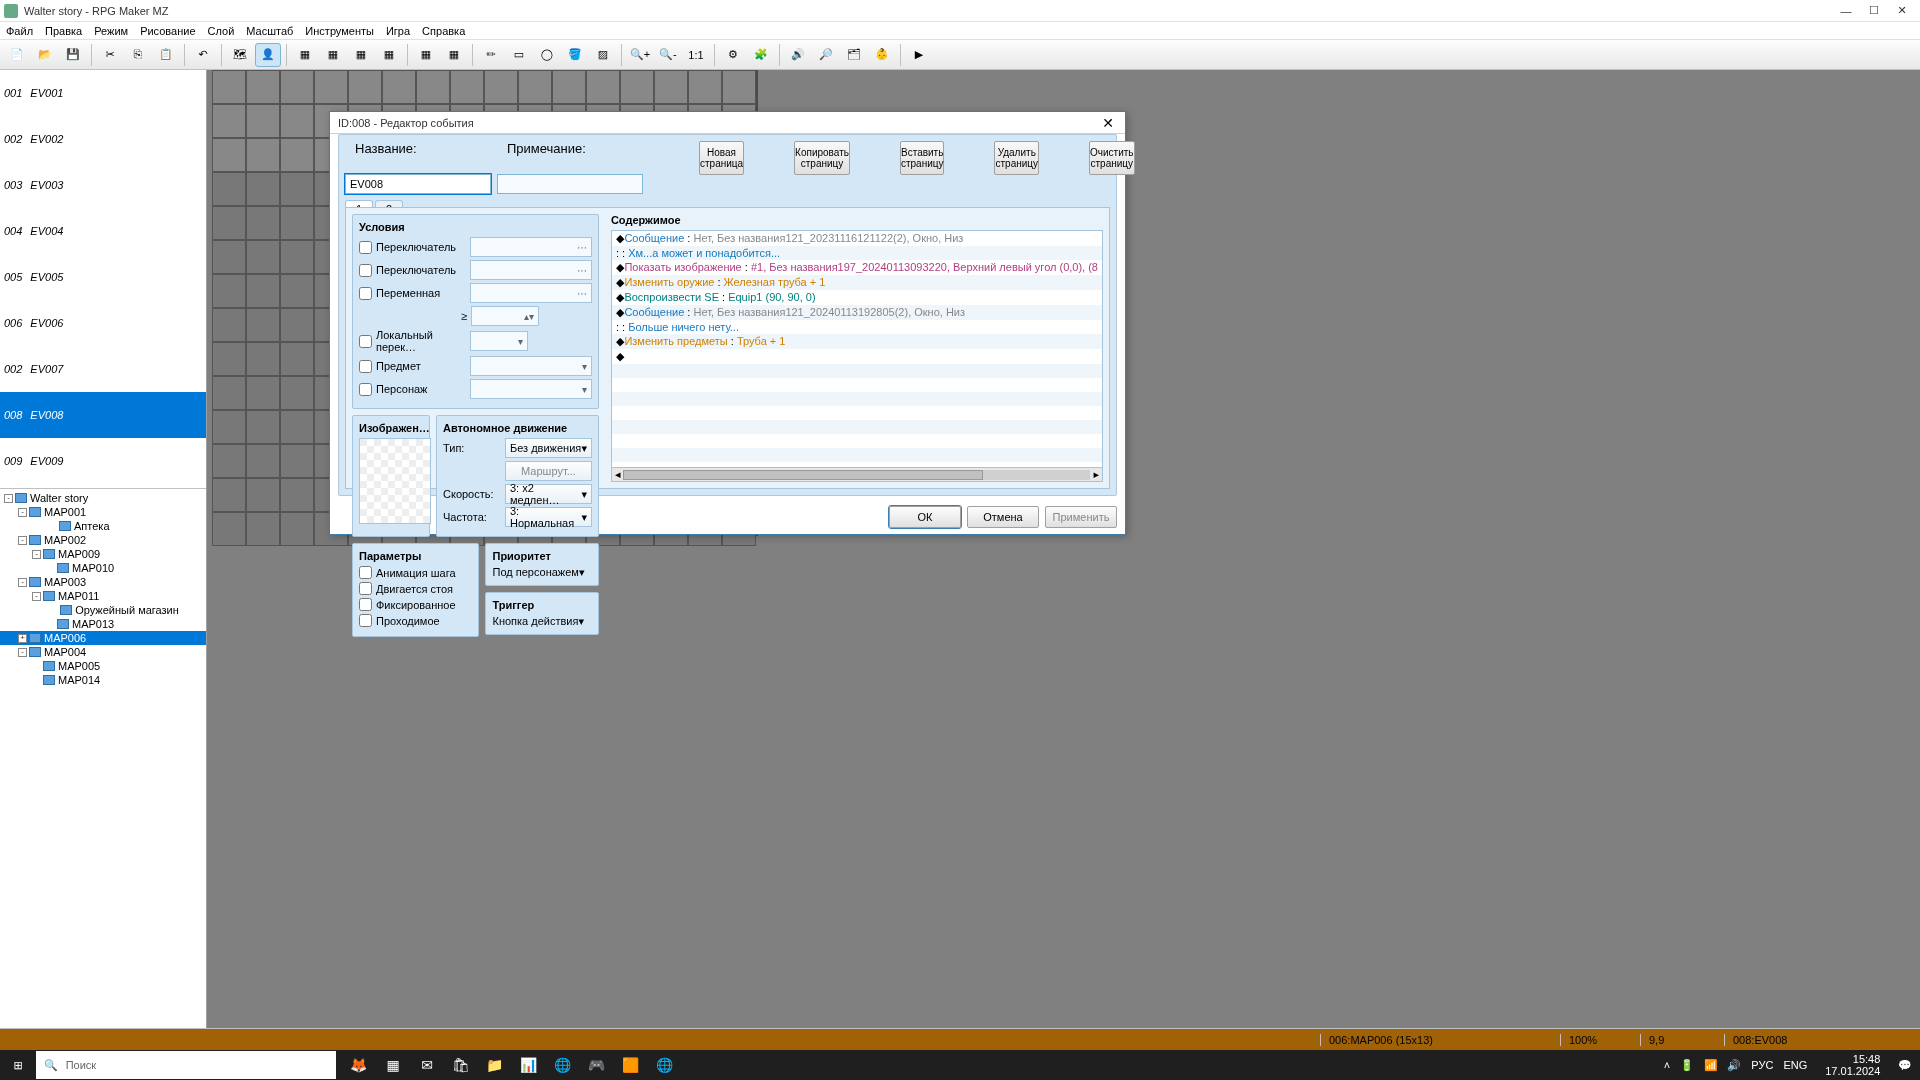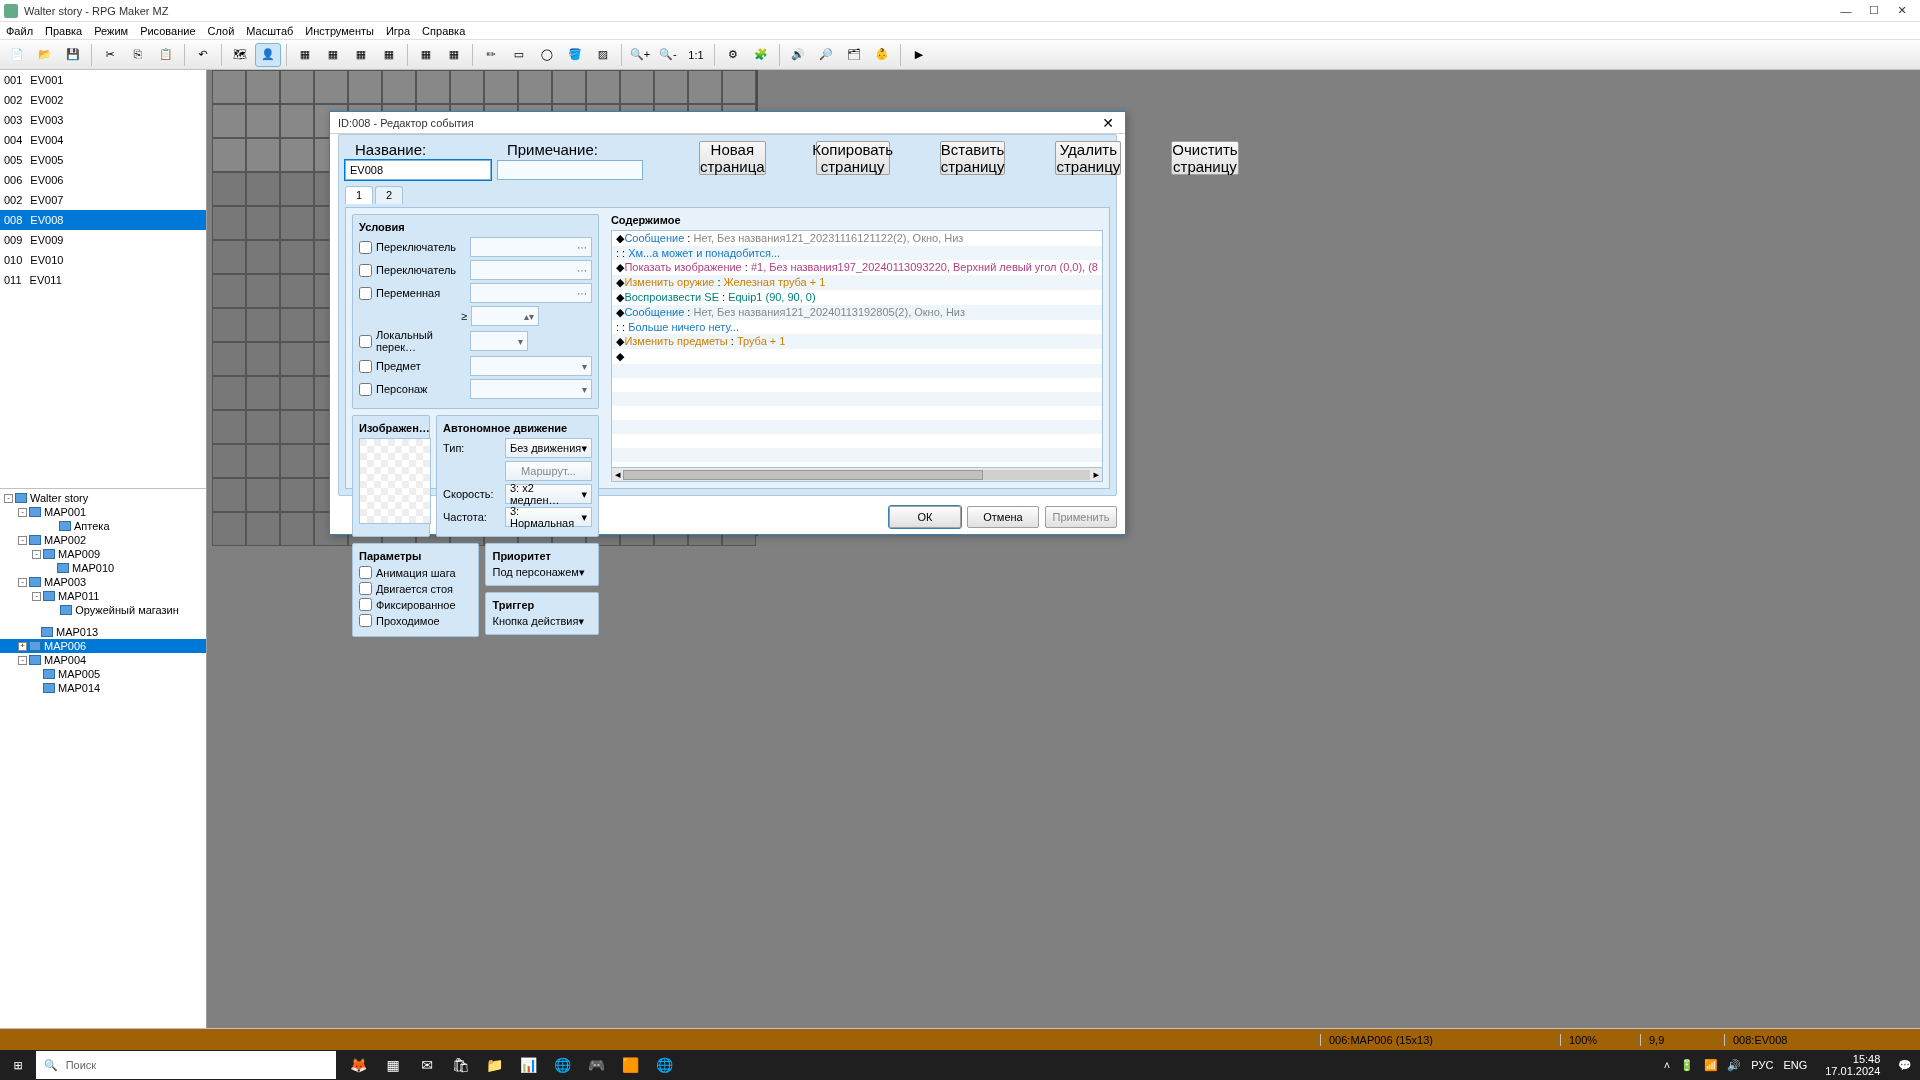--- a/index.html
+++ b/index.html
@@ -10,21 +10,21 @@
 .titlebar .ctrl { width: 28px; text-align: center; color: #333; cursor: default; }
 .menubar { height: 18px; background: #fff; display: flex; gap: 12px; padding: 0 6px; align-items: center; border-bottom: 1px solid #e0e0e0; }
 .menubar span { color: #000; }
 .toolbar { height: 30px; background: linear-gradient(#fdfdfd,#e8e8e8); border-bottom: 1px solid #c0c0c0; display: flex; align-items: center; padding: 0 4px; gap: 2px; }
 .toolbar .tbtn { width: 26px; height: 24px; border: 1px solid transparent; border-radius: 3px; display: flex; align-items: center; justify-content: center; }
 .toolbar .tbtn.active { background: #cde6f7; border-color: #7eb4d6; }
 .toolbar .sep { width: 1px; height: 22px; background: #c0c0c0; margin: 0 3px; }
 .main-area { position: absolute; top: 70px; left: 0; right: 0; bottom: 22px; background: #808080; }
 .left-col { position: absolute; left: 0; top: 0; width: 207px; bottom: 22px; background: #fff; border-right: 1px solid #a0a0a0; display: flex; flex-direction: column; }
 .ev-list { flex: 0 0 418px; overflow: auto; background: #fff; }
-.ev-list .row { padding: 4px 4px; font-family: Consolas, monospace; font-size: 12px; display: flex; gap: 8px; }
+.ev-list .row { padding: 17px 4px; font-family: Consolas, monospace; font-size: 12px; display: flex; gap: 8px; font-style: italic; }
 .ev-list .row.sel { background: #0078d7; color: #fff; }
 .tree { flex: 1; border-top: 1px solid #c0c0c0; overflow: auto; padding-top: 2px; }
 .tree .t { padding: 1px 0; font-family: Consolas, monospace; font-size: 12px; display: flex; align-items: center; white-space: nowrap; }
 .tree .t.sel { background: #0078d7; color: #fff; }
 .tree .exp { width: 9px; height: 9px; border: 1px solid #888; display: inline-flex; align-items: center; justify-content: center; font-size: 8px; line-height: 1; margin-right: 2px; background: #fff; color: #333; }
 .tree .ico { width: 12px; height: 10px; background: #5aa0e0; border: 1px solid #3070a0; display: inline-block; margin-right: 3px; }
 .bottom-tabs { position: absolute; left: 0; bottom: 0; width: 207px; height: 22px; background: #e8e8e8; border-top: 1px solid #c0c0c0; display: flex; }
 .bottom-tabs .tab { flex: 1; text-align: center; line-height: 20px; border: 1px solid #c0c0c0; }
 .bottom-tabs .tab.active { background: #fff; }
 .canvas { position: absolute; left: 212px; top: 0; width: 546px; height: 466px; background: #4a4a4a; }
@@ -40,25 +40,25 @@
 .taskbar .clock { text-align: right; line-height: 1.1; font-size: 10px; padding: 0 8px; }
 
 
 .dialog { position: absolute; left: 329px; top: 111px; width: 797px; height: 424px; background: #fff; border: 1px solid #3c7fb1; box-shadow: 2px 2px 8px rgba(0,0,0,0.25); z-index: 50; }
 .dlg-title { height: 22px; background: #fff; display: flex; align-items: center; padding: 0 8px; border-bottom: 1px solid #d0d0d0; }
 .dlg-title .t { flex: 1; color: #333; }
 .dlg-title .close { width: 18px; text-align: center; font-size: 14px; }
 .dlg-body { position: absolute; top: 22px; left: 8px; right: 8px; bottom: 38px; background: #d4e7f7; border: 1px solid #b0c8da; border-radius: 2px; padding: 6px; }
 .dlg-top { display: flex; gap: 6px; align-items: flex-start; }
 .fgrp { display: flex; flex-direction: column; }
-.fgrp label { font-size: 15px; color: #000; margin-bottom: 2px; padding-left: 10px; }
+.fgrp label { font-size: 13px; color: #000; margin-bottom: 18px; padding-left: 10px; }
 .fgrp input { height: 20px; border: 1px solid #7eb4d6; padding: 0 4px; font-size: 11px; }
 .name-in { width: 146px; background: #fff; outline: 1px solid #0078d7; }
 .note-in { width: 146px; background: #f5fbff; }
-.dlg-btn { width: 74px; height: 34px; background: linear-gradient(#f8f8f8,#e0e0e0); border: 1px solid #a0a0a0; border-radius: 2px; text-align: center; font-size: 15px; display: flex; flex-direction: column; align-items: center; justify-content: center; line-height: 1.15; margin-left: 44px; }
+.dlg-btn { width: 74px; height: 34px; background: linear-gradient(#f8f8f8,#e0e0e0); border: 1px solid #a0a0a0; border-radius: 2px; text-align: center; font-size: 10px; display: flex; flex-direction: column; align-items: center; justify-content: center; line-height: 1.15; margin-left: 44px; }
 .pg-tabs { display: flex; margin-top: 6px; }
 .pg-tabs .pt { width: 28px; height: 18px; background: #e8f2fb; border: 1px solid #a6c4db; border-bottom: none; text-align: center; line-height: 16px; border-radius: 3px 3px 0 0; margin-right: 2px; }
 .pg-tabs .pt.active { background: #fff; }
 .pg-panel { position: absolute; top: 72px; left: 6px; right: 6px; bottom: 6px; background: #e8f2fb; border: 1px solid #a6c4db; display: flex; }
 .left-pane { width: 270px; padding: 6px; display: flex; flex-direction: column; gap: 6px; }
 .box { background: #d4e7f7; border: 1px solid #a6c4db; border-radius: 2px; padding: 6px; }
 .box-h { font-weight: bold; font-size: 11px; margin-bottom: 4px; }
 .cond-row { display: flex; align-items: center; gap: 4px; margin-bottom: 3px; }
 .cond-row input[type="checkbox"] { width: 13px; height: 13px; }
 .cond-row .lbl { width: 90px; font-size: 11px; }
@@ -232,21 +232,21 @@
         <div class="t" style="padding-left: 32px;">
           <span class="exp">-</span>
           <span class="ico"></span>
           <span>MAP011</span>
         </div>
         <div class="t" style="padding-left: 22px; justify-content: center;">
           <span style="width:11px;display:inline-block"></span>
           <span class="ico"></span>
           <span>Оружейный магазин</span>
         </div>
-        <div class="t" style="padding-left: 30px; margin-top: 8px;">
+        <div class="t" style="padding-left: 46px;">
           <span style="width:11px;display:inline-block"></span>
           <span class="ico"></span>
           <span>MAP013</span>
         </div>
         <div class="t sel" style="padding-left: 18px;">
           <span class="exp">+</span>
           <span class="ico"></span>
           <span>MAP006</span>
         </div>
         <div class="t" style="padding-left: 18px;">

